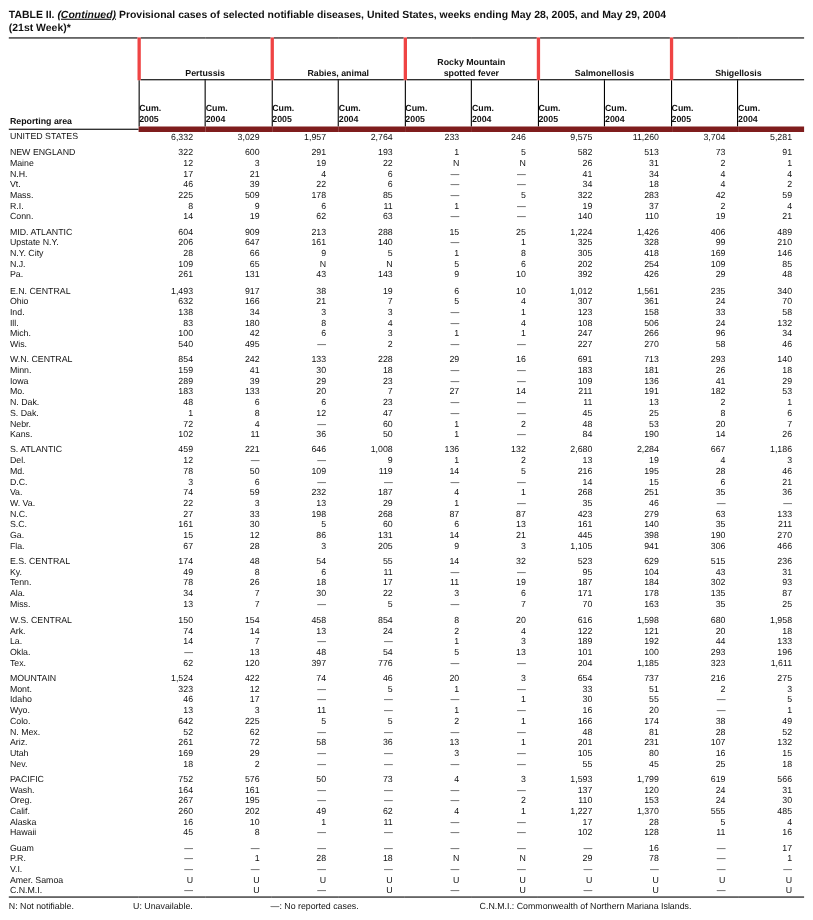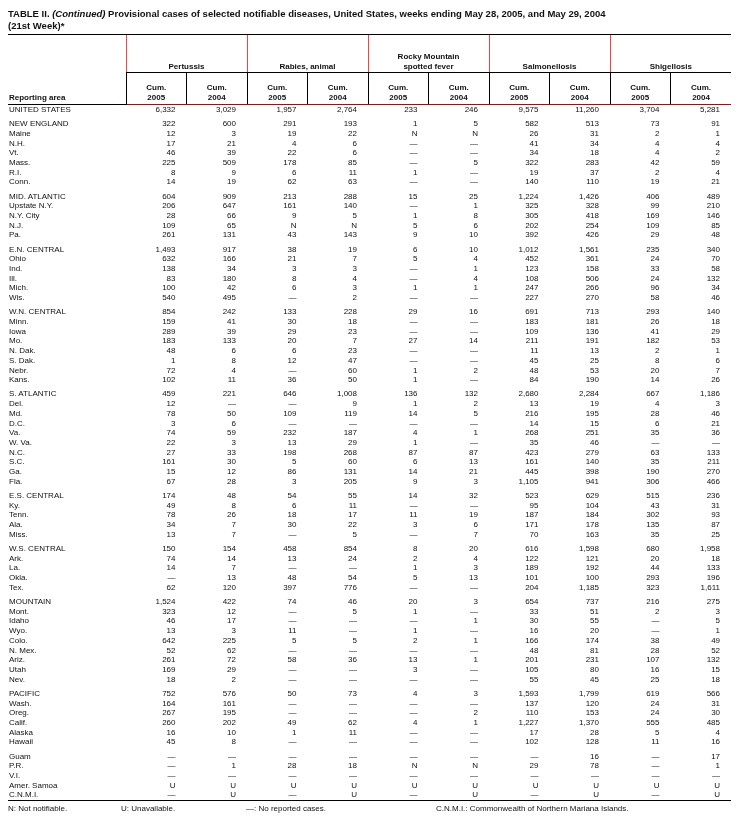--- a/index.html
+++ b/index.html
@@ -7,44 +7,44 @@
     width:739px;height:836px;overflow:hidden;
     font-family:"Liberation Sans",sans-serif;
     color:#111;
     -webkit-font-smoothing:antialiased;
   }
   .page{padding:8px 8px 0 8px;}
   .title{
     font-weight:bold;font-size:9.5px;line-height:11.5px;
     width:712px;letter-spacing:0;
   }
-  .title i{font-style:italic;}
+  .title i{font-style:italic;text-decoration:underline;}
   table{
     border-collapse:collapse;table-layout:fixed;
     width:723px;margin-top:3px;
     border-bottom:1px solid #000;
   }
   col.c-area{width:118px;}
   col.c-num{width:60.5px;}
   thead th{font-weight:bold;font-size:8px;padding:0;}
   th.rah{
     text-align:left;vertical-align:bottom;
     padding:14px 0 2px 1px;
     border-top:1px solid #000;border-bottom:1px solid #000;
   }
   th.grp{
-    border-top:1px solid #000;border-left:1px solid #ef4444;border-bottom:1px solid #000;
+    border-top:1px solid #000;border-left:3px solid #ef4444;border-bottom:1px solid #000;
     text-align:center;vertical-align:bottom;
     height:34px;padding:2px 0 1px 0;
     white-space:pre-line;line-height:9.5px;
   }
   th.sub{
-    border-left:1px solid #000;border-bottom:1px solid #7f1d1d;
-    text-align:center;vertical-align:bottom;
-    height:24px;padding:5px 0 2px 0;line-height:9.5px;
+    border-left:1px solid #000;border-bottom:5px solid #7f1d1d;
+    text-align:left;vertical-align:bottom;
+    height:24px;padding:16px 0 2px 0;line-height:9.5px;
   }
   tbody td{
     font-size:8px;height:9.7px;line-height:9.7px;
     padding:0;white-space:nowrap;overflow:hidden;
   }
   td.area{text-align:left;padding-left:1px;}
   td.num{text-align:right;padding-right:11px;}
   tr.gap td{height:4.5px;line-height:4.5px;}
   .footnotes{width:723px;font-size:8px;line-height:10px;margin-top:3px;}
   .fn-legend{display:flex;}
@@ -321,21 +321,21 @@
           <td class="num">340</td>
         </tr>
         <tr>
           <td class="area">Ohio</td>
           <td class="num">632</td>
           <td class="num">166</td>
           <td class="num">21</td>
           <td class="num">7</td>
           <td class="num">5</td>
           <td class="num">4</td>
-          <td class="num">452</td>
+          <td class="num">307</td>
           <td class="num">361</td>
           <td class="num">24</td>
           <td class="num">70</td>
         </tr>
         <tr>
           <td class="area">Ind.</td>
           <td class="num">138</td>
           <td class="num">34</td>
           <td class="num">3</td>
           <td class="num">3</td>

